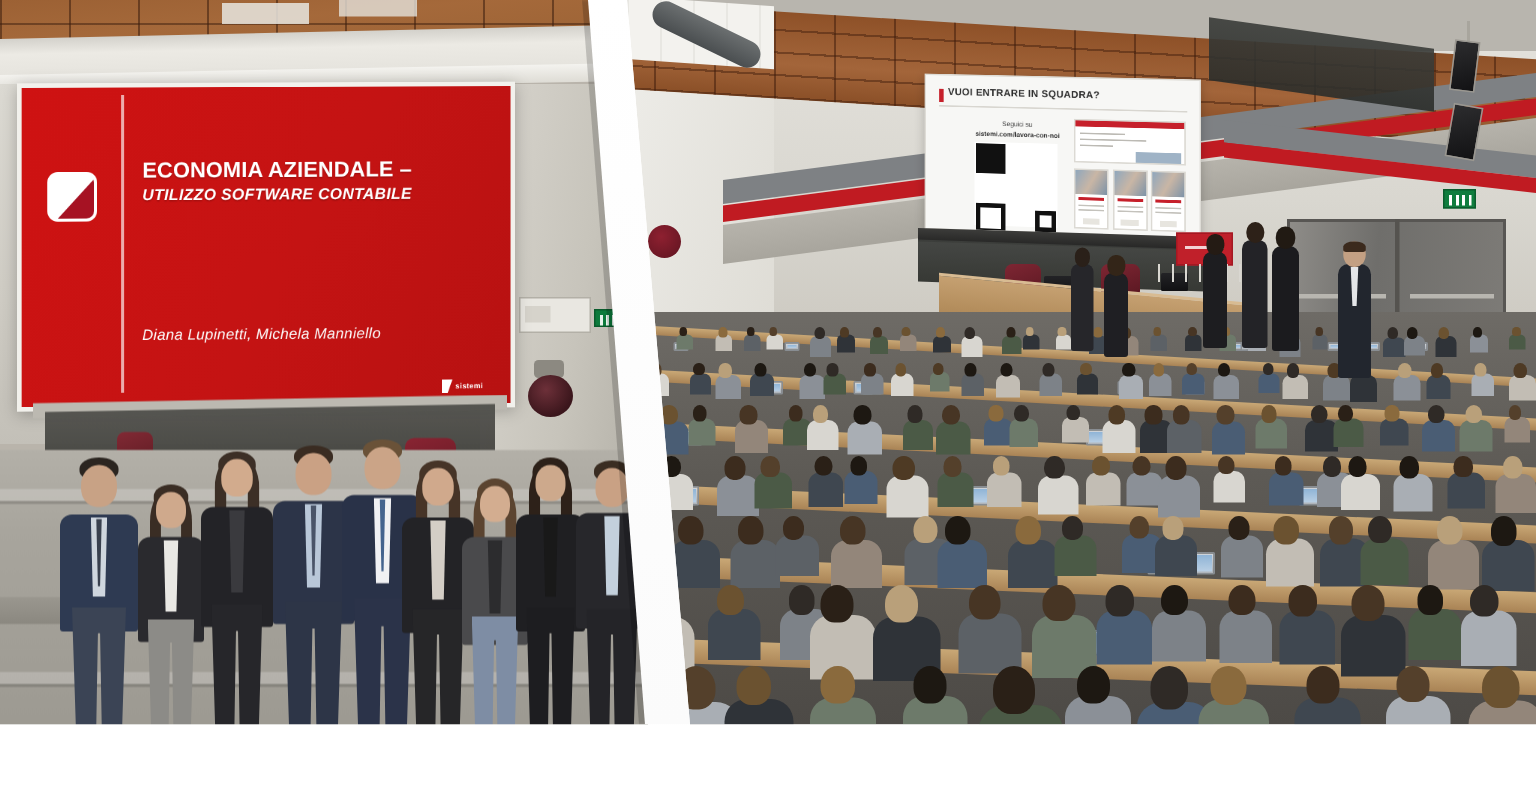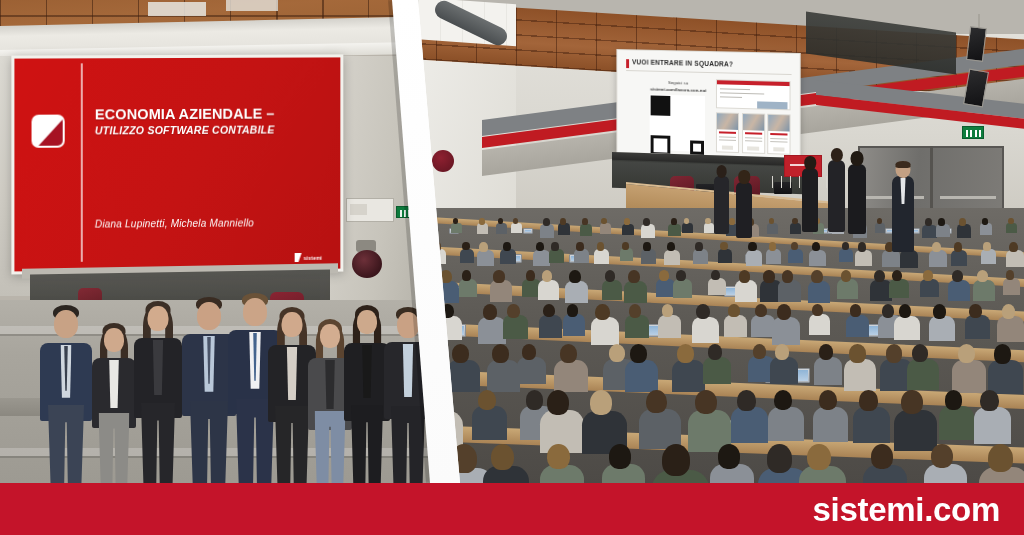--- a/index.html
+++ b/index.html
@@ -904,17 +904,14 @@
             </div>
             <div style="position: absolute; left: 50%; transform: translateX(-50%); top: 2px; width: 7px; height: 26px; background: rgb(228, 230, 232); clip-path: polygon(14% 0px, 86% 0px, 70% 100%, 30% 100%);"></div>
           </div>
         </div>
     </div>
 
     <div class="divider-shadowL"></div>
     <div class="divider"></div>
   </div>
 
-  <div id="banner">
-    <div id="banner-text">sistemi.com</div>
-  </div>
 
 </div>
 
 </body></html>

